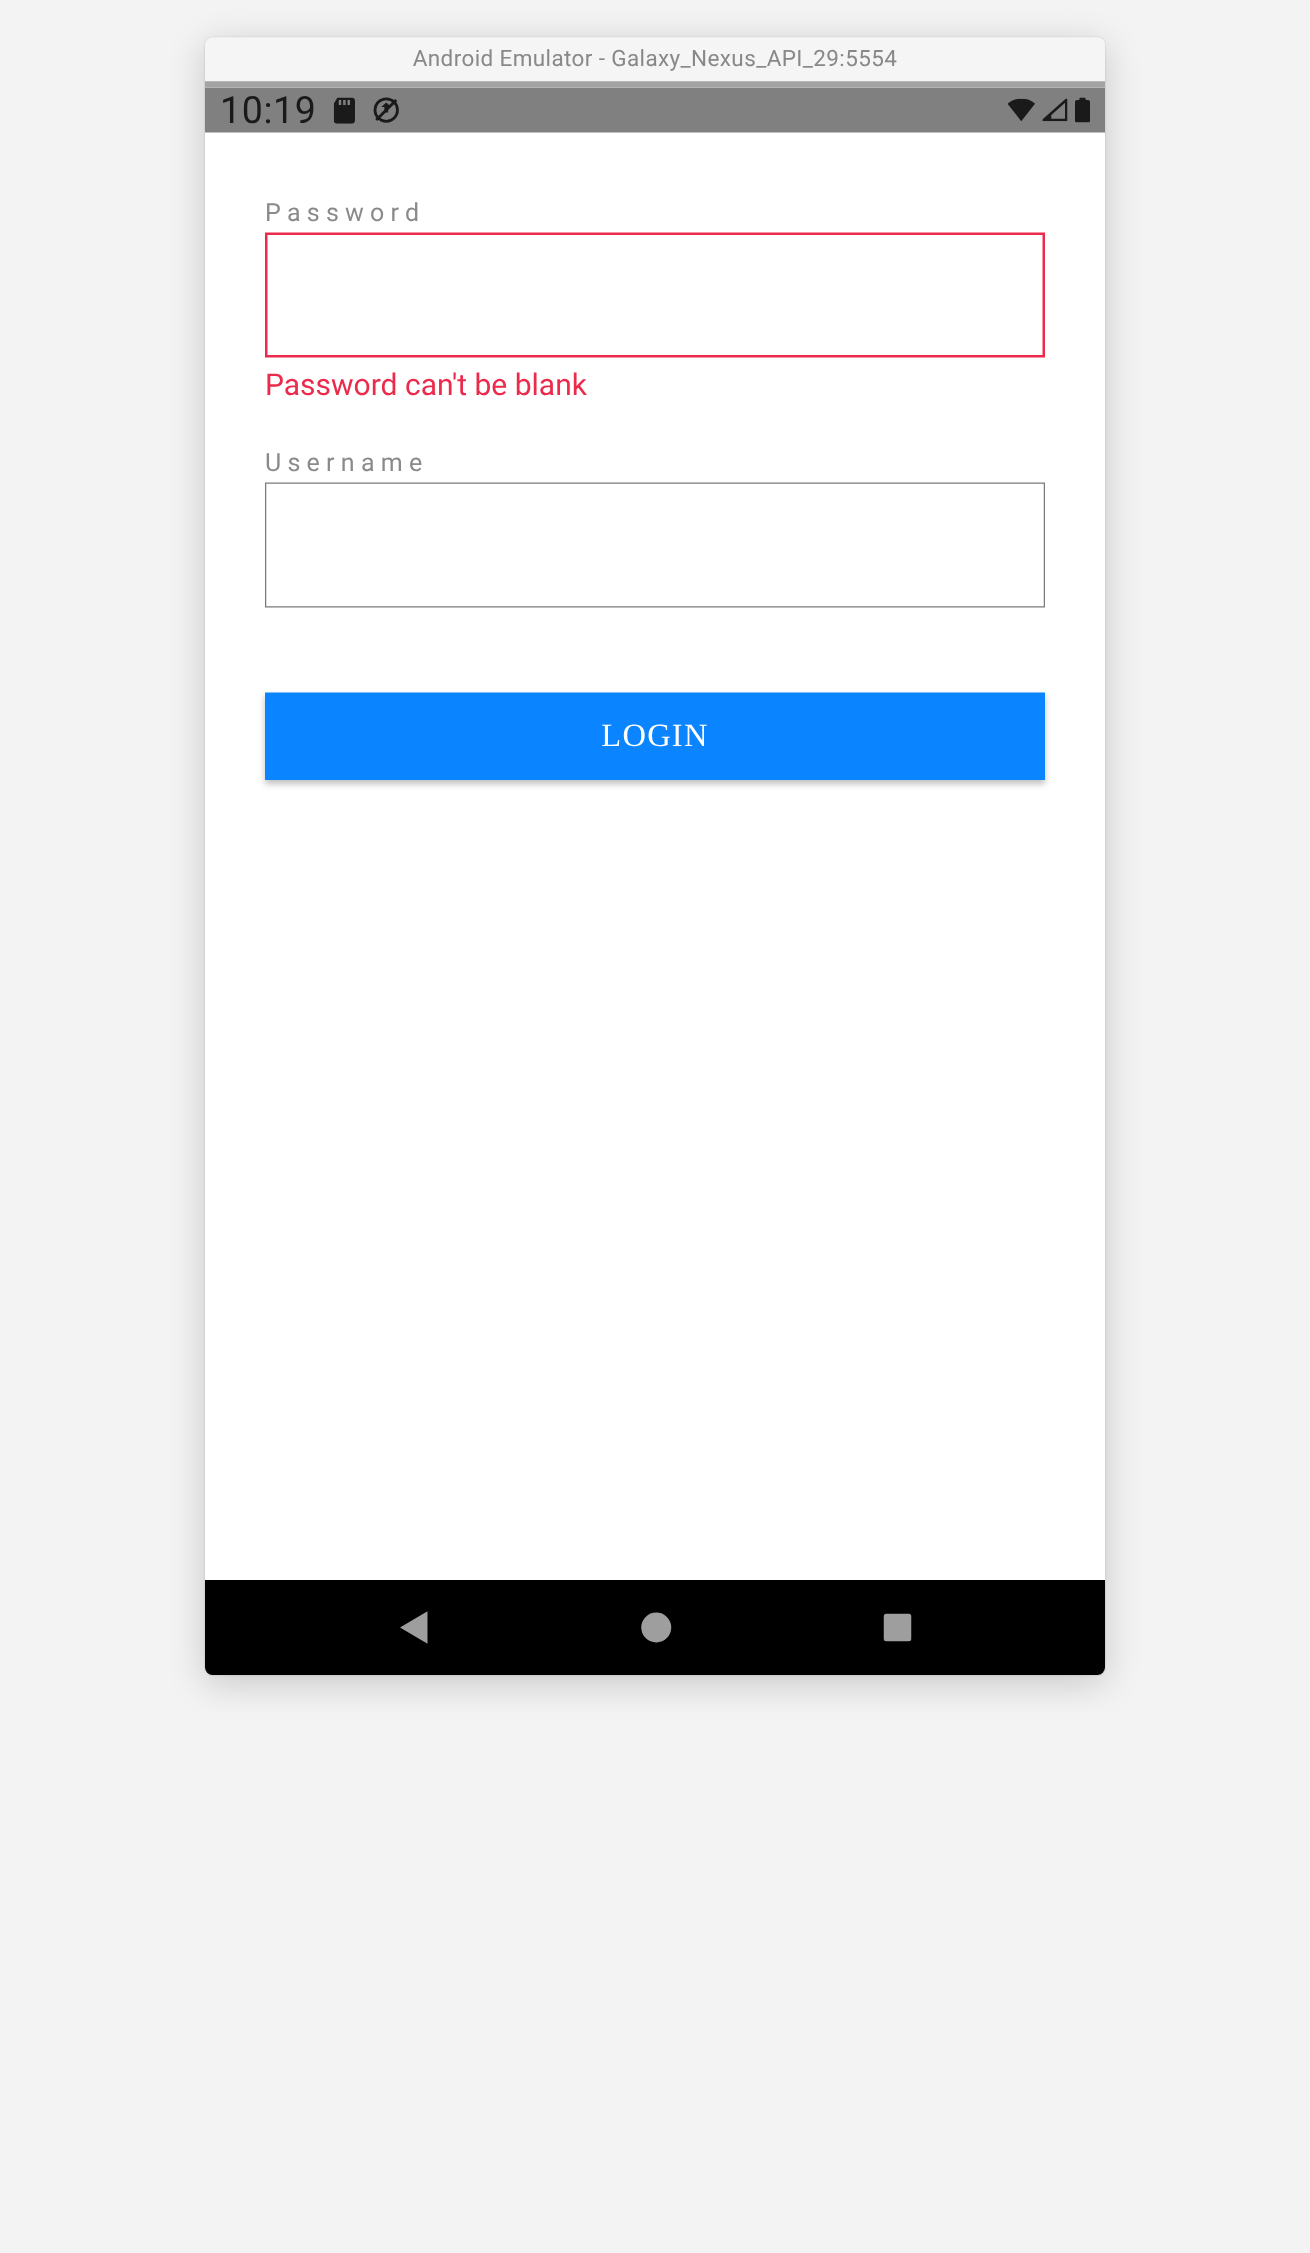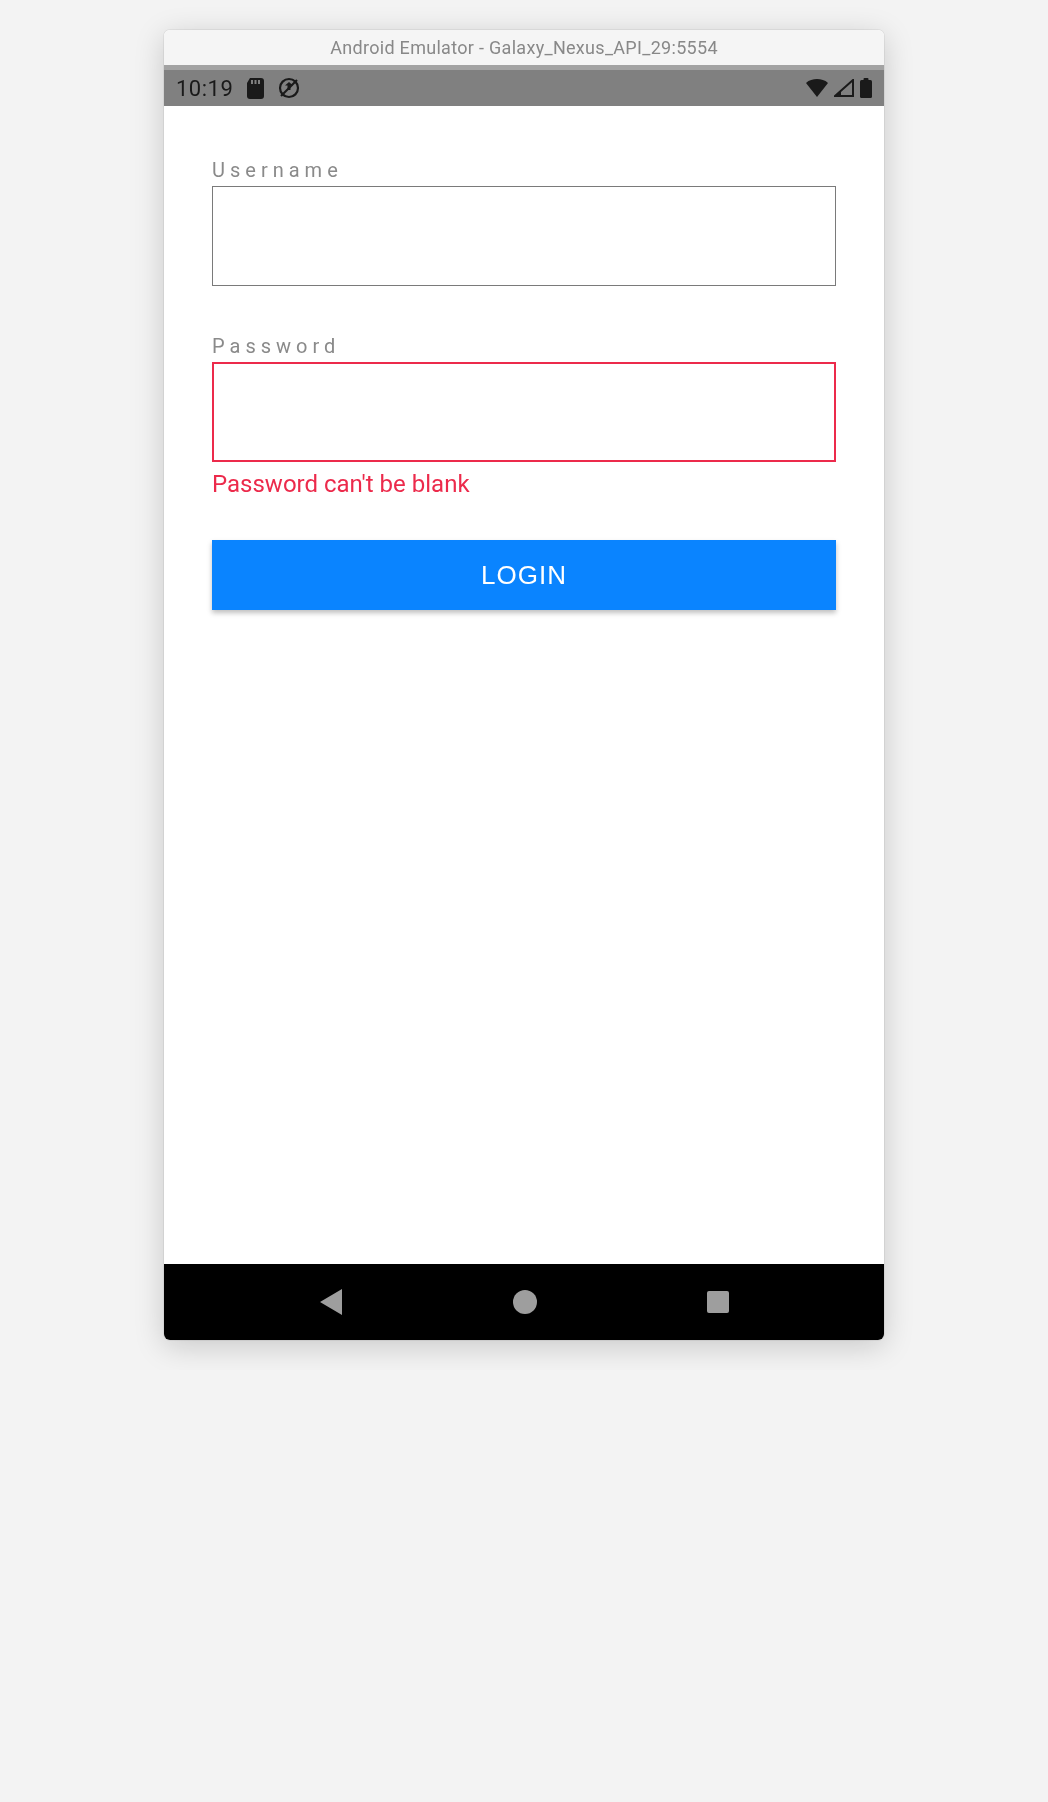--- a/index.html
+++ b/index.html
@@ -54,21 +54,21 @@
       display: flex;
       align-items: center;
       gap: 14px;
     }
     .status-right {
       display: flex;
       align-items: center;
       gap: 6px;
     }
     .clock {
-      font-size: 22px;
+      font-size: 30px;
       letter-spacing: 0.5px;
     }
     .status-icon svg {
       display: block;
     }
     .app-content {
       flex: 1;
       padding: 52px 48px 0 48px;
     }
     .field-group {
@@ -101,21 +101,22 @@
       width: 100%;
       height: 70px;
       background: #0a84ff;
       color: #fff;
       border: none;
       font-size: 26px;
       letter-spacing: 1px;
       font-weight: 500;
       box-shadow: 0 3px 5px rgba(0,0,0,0.25);
       cursor: pointer;
-      margin-top: 6px;
+      margin-top: 20px;
+      font-family: Liberation Serif, serif;
     }
     .nav-bar {
       height: 76px;
       background: #000;
       display: flex;
       align-items: center;
       justify-content: space-around;
       padding: 0 70px;
     }
     .nav-btn {
@@ -173,29 +174,29 @@
         <span class="status-icon">
           <svg width="12" height="20" viewBox="0 0 12 20">
               <rect x="0" y="2" width="12" height="18" rx="1.5" fill="#1a1a1a"></rect>
               <rect x="3.5" y="0" width="5" height="2.5" rx="1" fill="#1a1a1a"></rect>
             </svg>
         </span>
       </div>
     </div>
 
     <div class="app-content">
-      <div class="field-group">
-        <div class="field-label">Username</div>
-        <input type="text" class="text-input" value="" style="">
-      </div>
-
       <div class="field-group field-group-error">
         <div class="field-label">Password</div>
         <input type="password" class="text-input error" value="" style="">
         <div class="error-text">Password can't be blank</div>
+      </div>
+
+      <div class="field-group">
+        <div class="field-label">Username</div>
+        <input type="text" class="text-input" value="" style="">
       </div>
 
       <button class="login-btn">LOGIN</button>
     </div>
 
     <div class="nav-bar">
       <span class="nav-btn">
         <svg width="26" height="30" viewBox="0 0 26 30">
             <path fill="#fff" d="M24 2v26L2 15 24 2z"></path>
           </svg>

